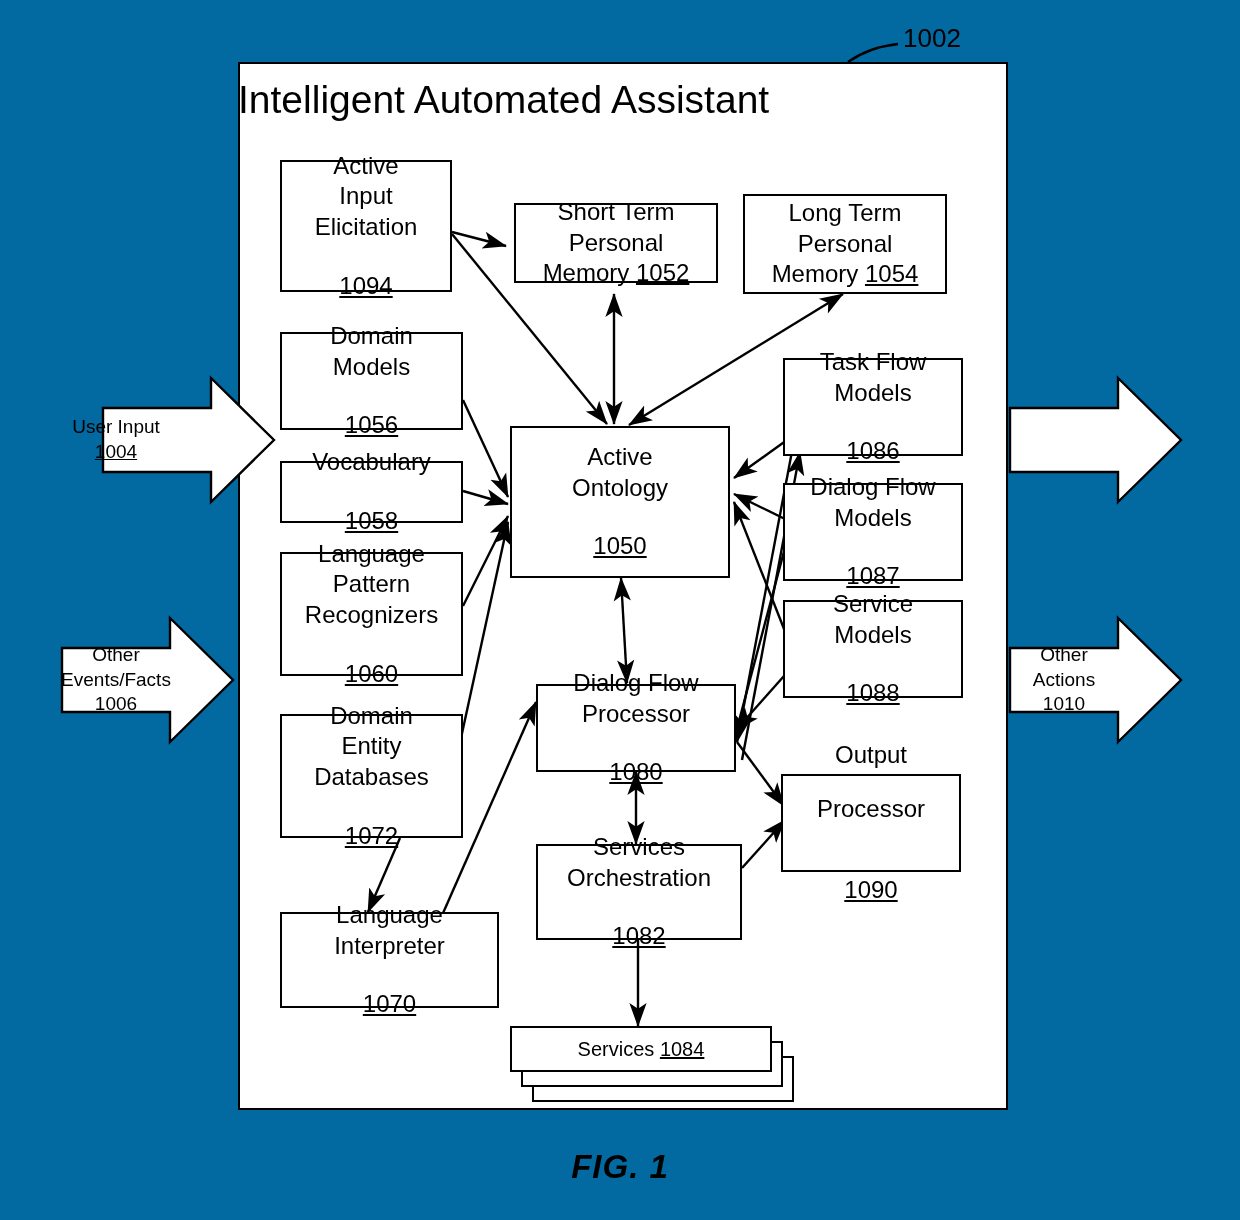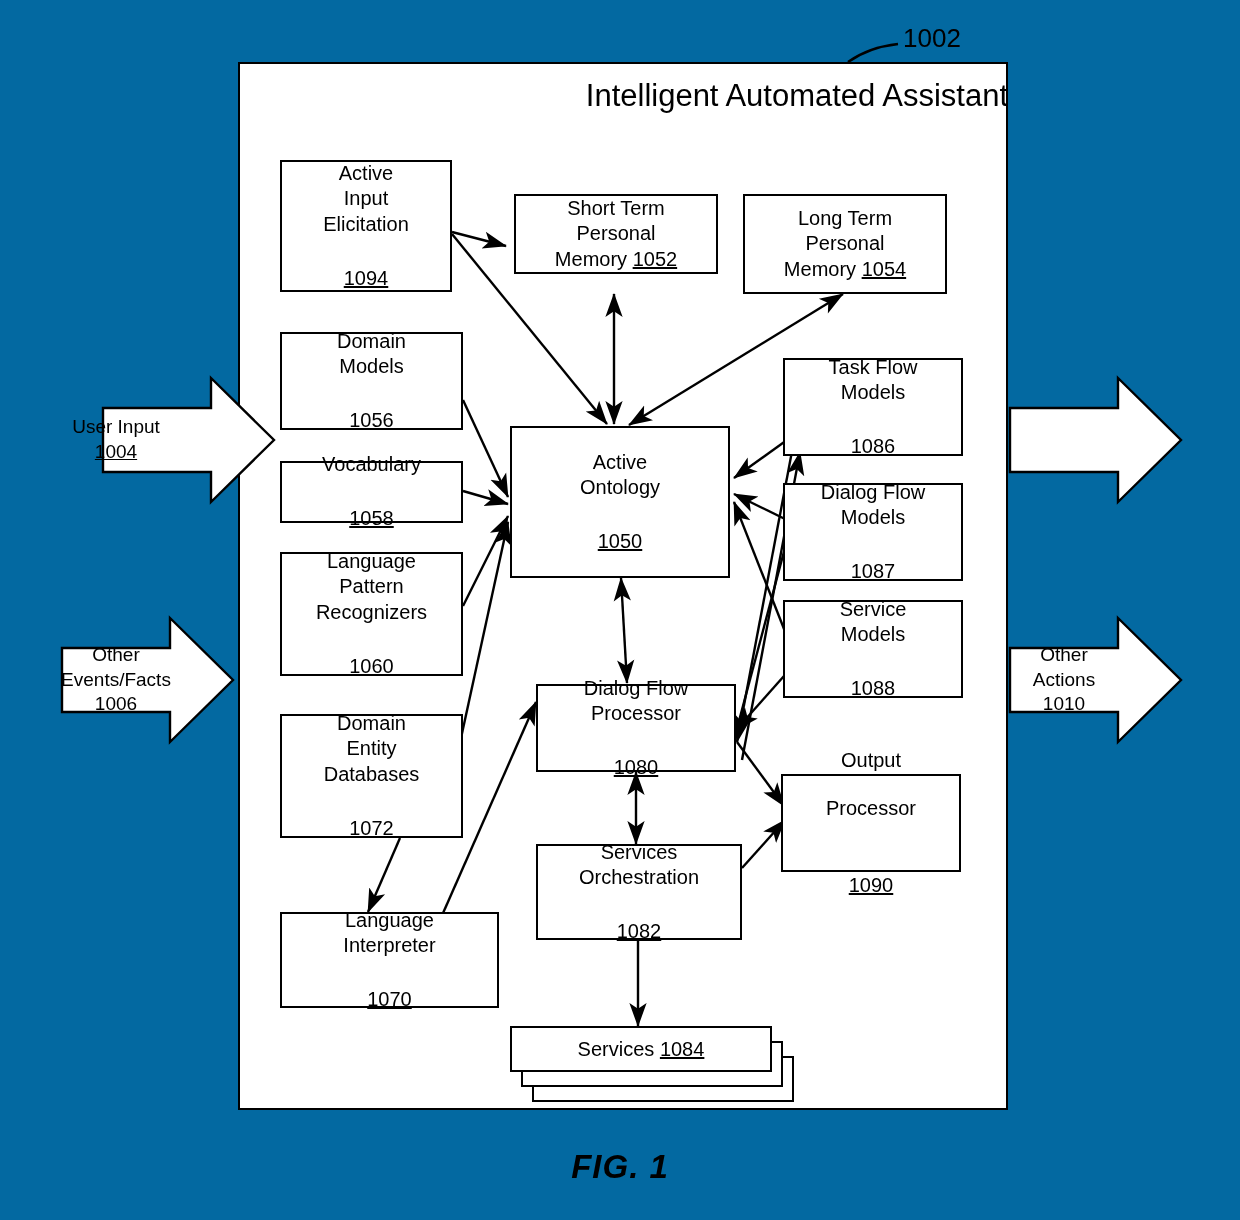--- a/index.html
+++ b/index.html
@@ -33,21 +33,21 @@
   .node {
     position: absolute;
     box-sizing: border-box;
     border: 2.5px solid #000;
     background: #ffffff;
     display: flex;
     flex-direction: column;
     align-items: center;
     justify-content: center;
     text-align: left;
-    font-size: 20px;
+    font-size: 24px;
     line-height: 1.28;
     z-index: 3;
     padding: 2px 4px;
   }
   .node .ln { display: block; white-space: nowrap; }
   .node .ref { text-decoration: underline; margin-top: 28px; }
   .node .ln.inline-ref { white-space: nowrap; }
 
   
   #system-boundary {
@@ -59,22 +59,22 @@
     border: 2.5px solid #000;
     background: #ffffff;
     box-sizing: border-box;
     z-index: 0;
   }
   #system-title {
     position: absolute;
     left: 238px;
     top: 78px;
     width: 770px;
-    text-align: right;
-    font-size: 31px;
+    text-align: left;
+    font-size: 39px;
     z-index: 2;
   }
 
   
   #callout-1002 {
     position: absolute;
     left: 903px;
     top: 23px;
     font-size: 26px;
     z-index: 4;
@@ -206,21 +206,21 @@
     </g>
   </svg>
 
   <div class="node" id="node-active-input-elicitation" style="left:280px; top:160px; width:172px; height:132px;">
     <span class="ln">Active</span>
     <span class="ln">Input</span>
     <span class="ln">Elicitation</span>
     <span class="ln ref">1094</span>
   </div>
 
-  <div class="node" id="node-short-term-personal-memory" style="left:514px; top:194px; width:204px; height:80px;">
+  <div class="node" id="node-short-term-personal-memory" style="left:514px; top:203px; width:204px; height:80px;">
     <span class="ln">Short Term</span>
     <span class="ln">Personal</span>
     <span class="ln inline-ref"><span>Memory</span> <span class="ref">1052</span></span>
   </div>
 
   <div class="node" id="node-long-term-personal-memory" style="left:743px; top:194px; width:204px; height:100px;">
     <span class="ln">Long Term</span>
     <span class="ln">Personal</span>
     <span class="ln inline-ref"><span>Memory</span> <span class="ref">1054</span></span>
   </div>

